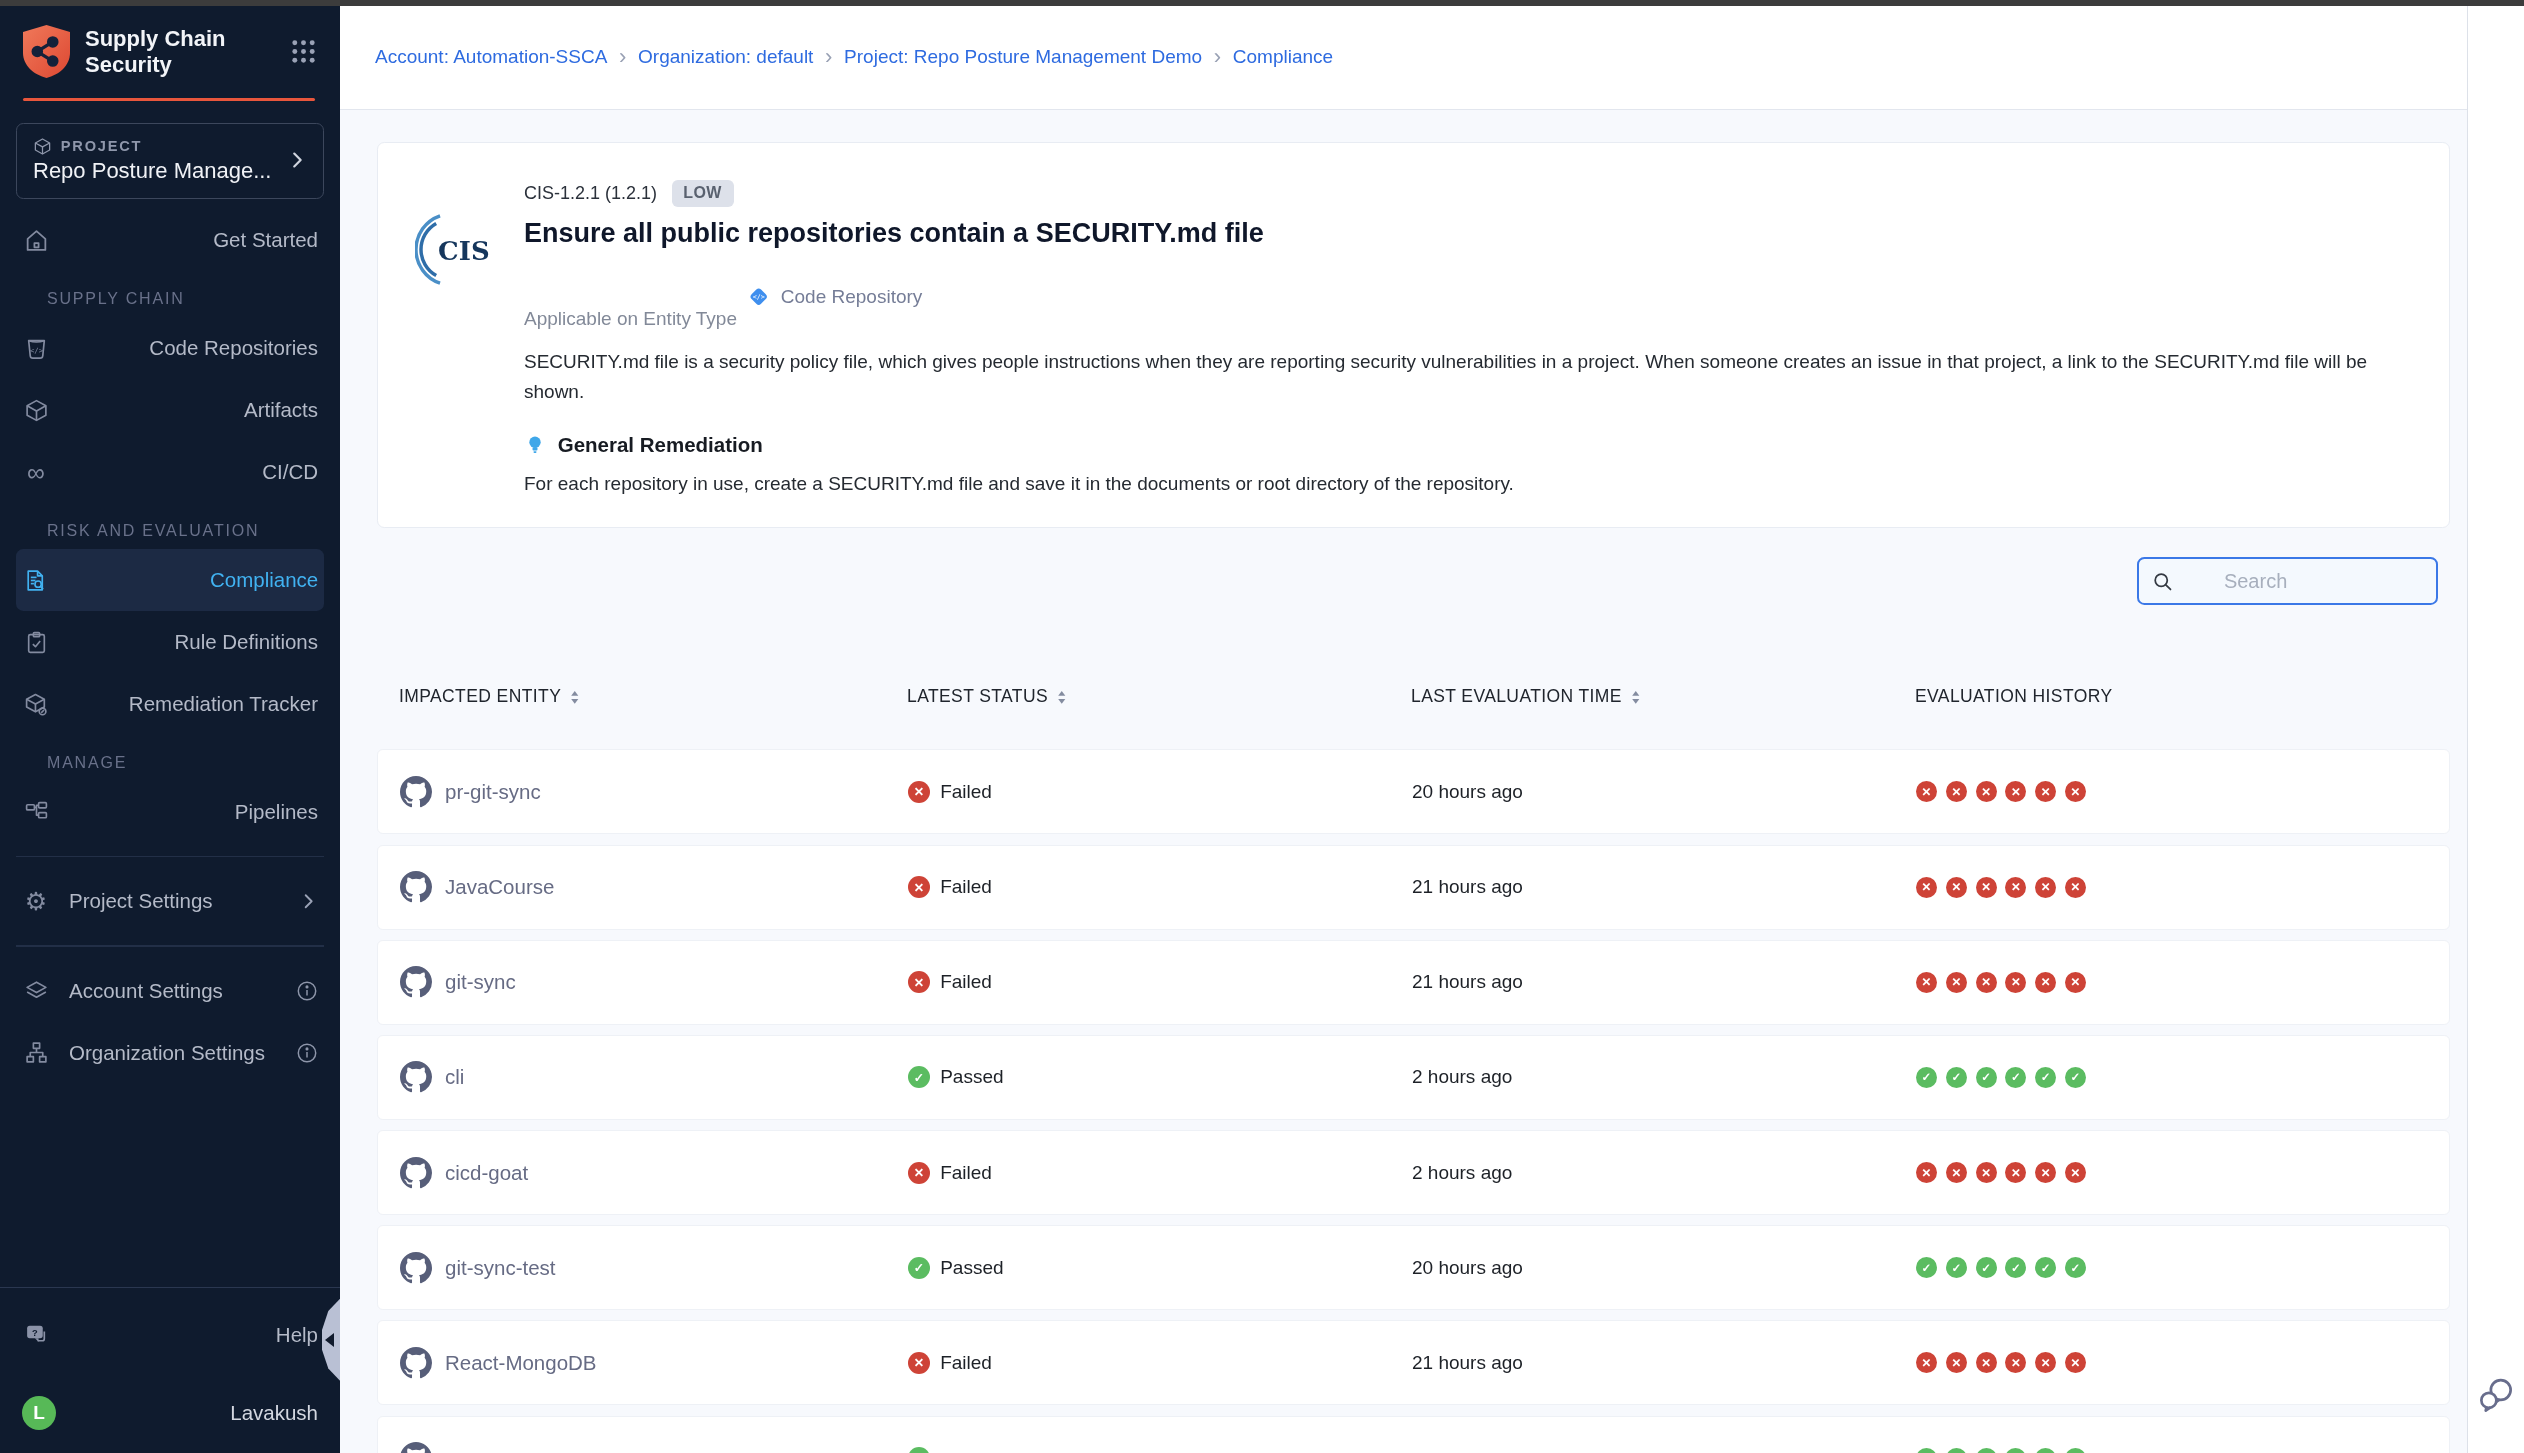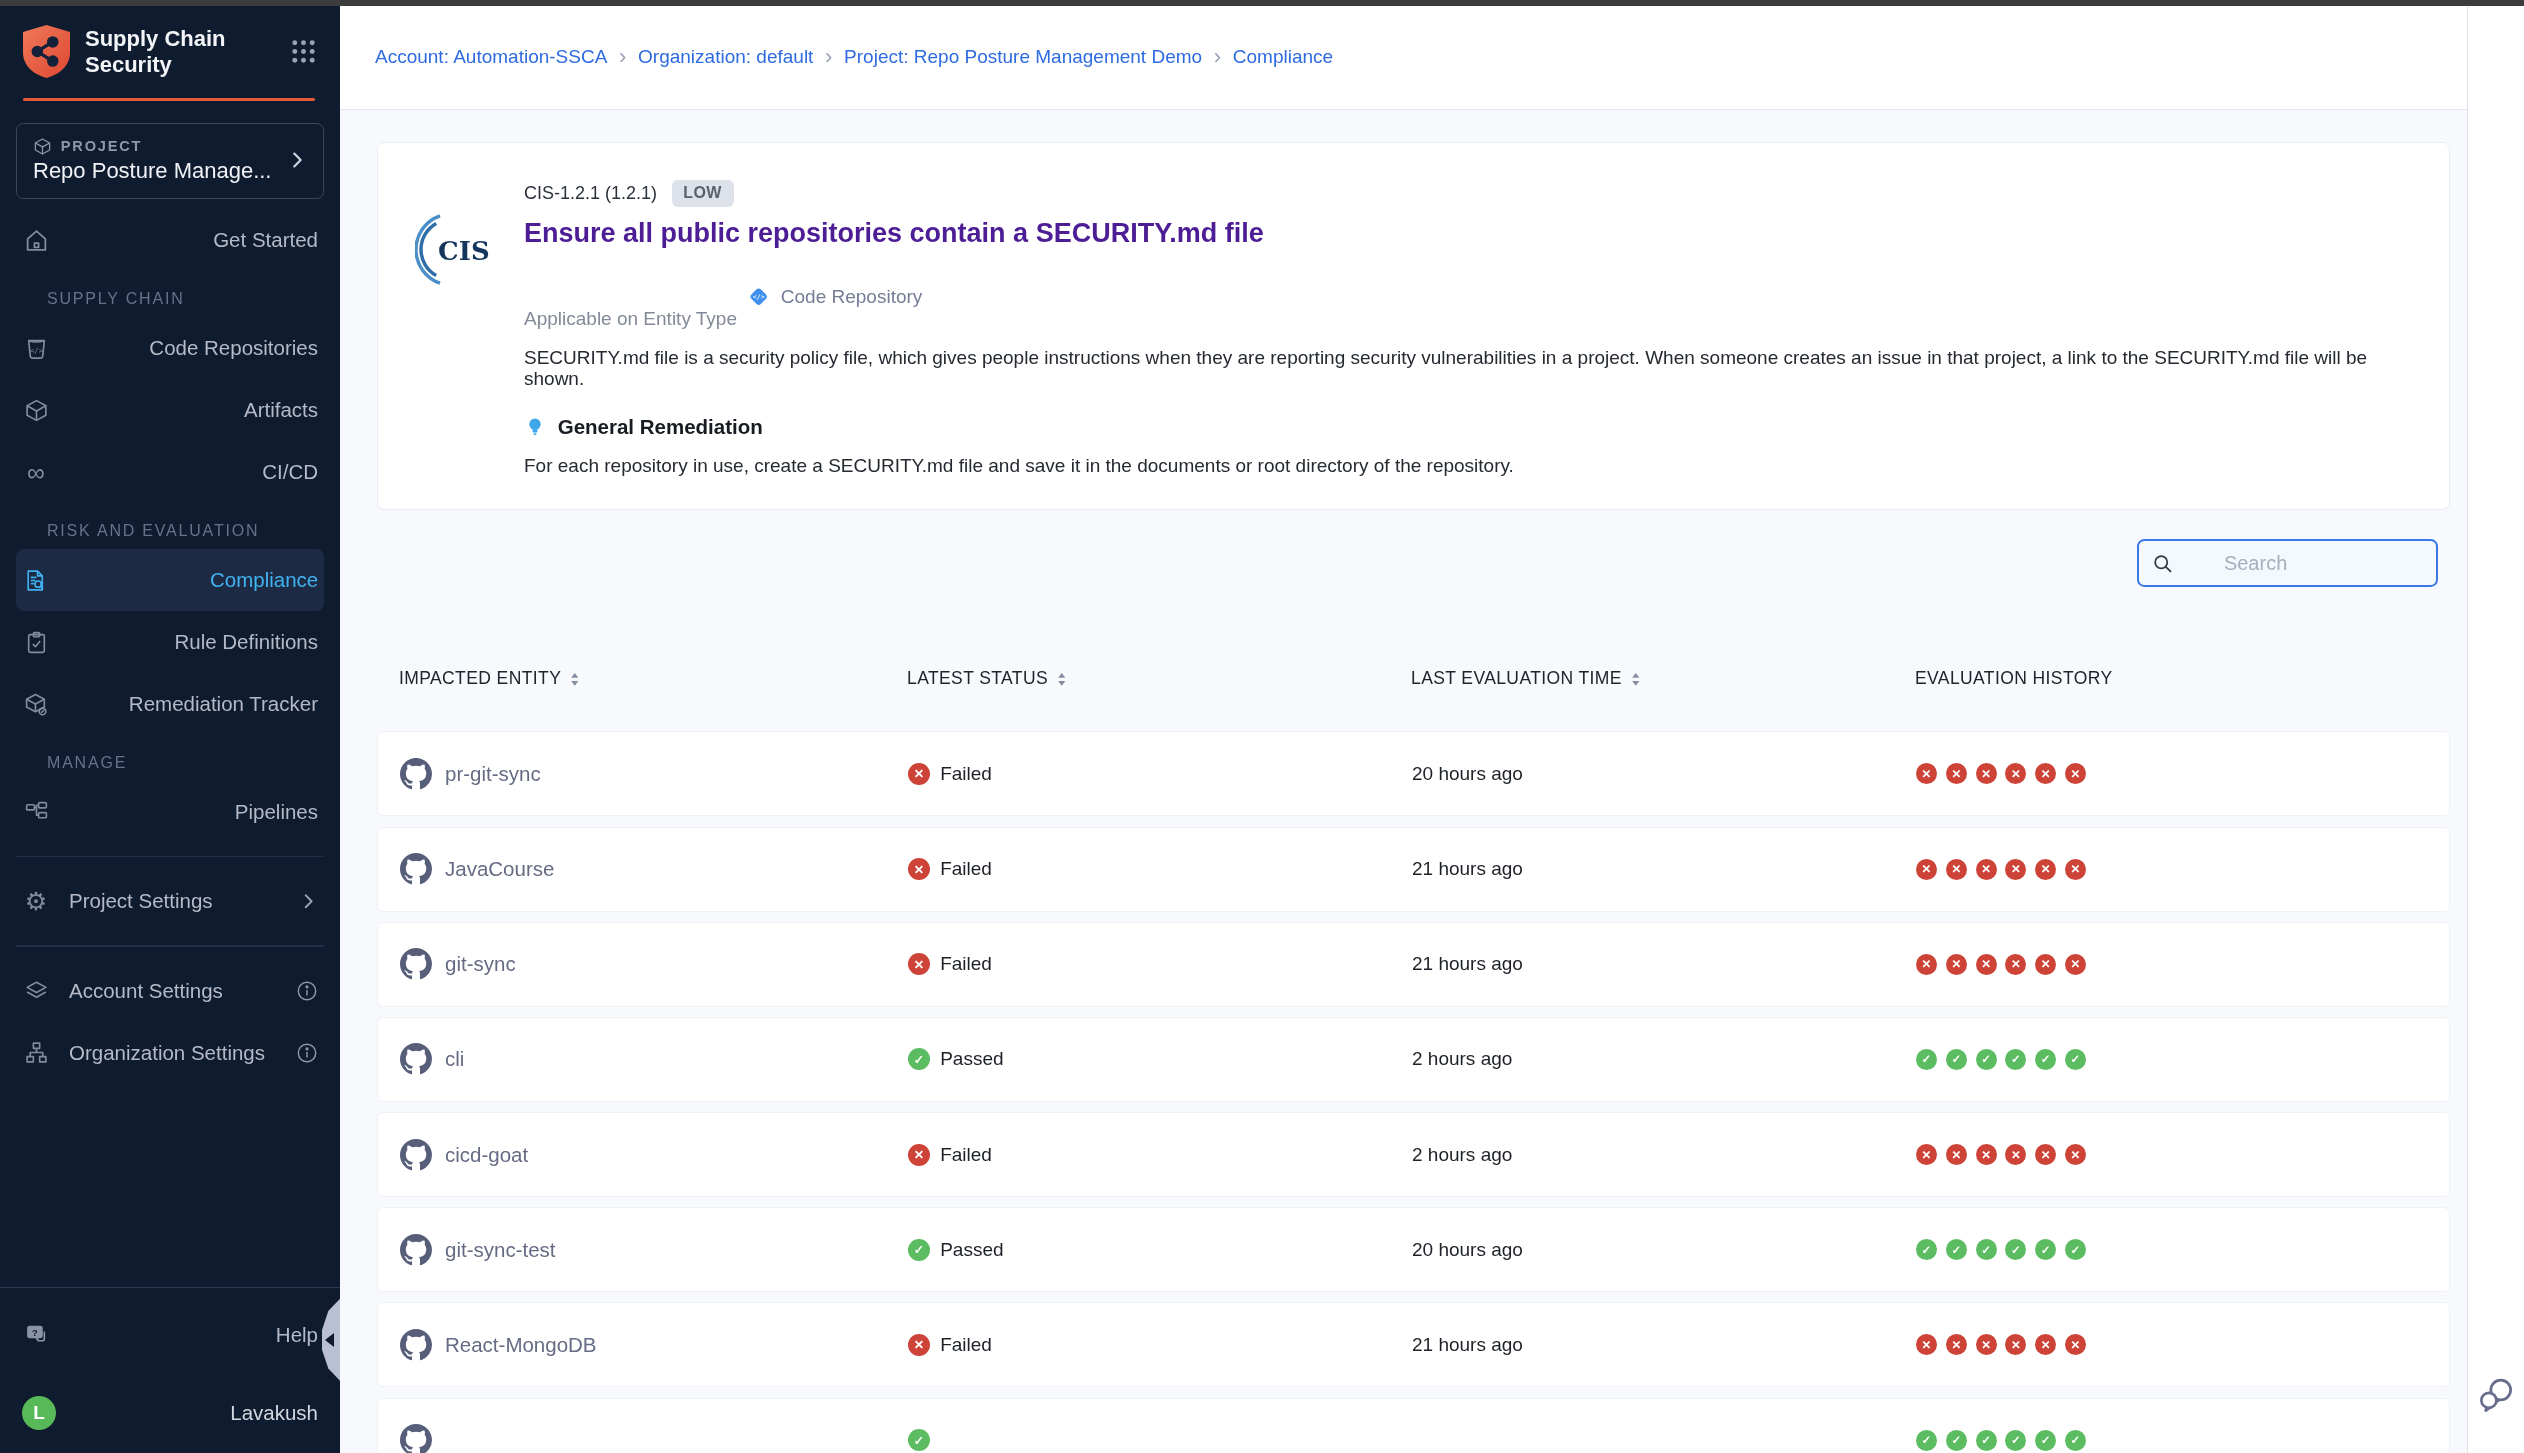--- a/index.html
+++ b/index.html
@@ -52,25 +52,25 @@
   .crumb-sep { font-size:22px; color:#99a1b4; padding:0 11.7px; }
   .content { flex:1; background:#f7f9fd; padding:32px 17.5px 0 37px; overflow:hidden; }
 
   .rule-card { background:#fff; border:0.7px solid #e8ecf3; border-radius:7.3px;
     padding:37px 37px 32px; display:flex; gap:32px; }
   .cis-badge { flex-shrink:0; margin-top:31px; }
   .rule-meta { display:flex; align-items:center; gap:14.6px; }
   .rule-code { font-size:18px; color:#2b313b; }
   .sev-badge { background:#dde1ea; color:#59616f; font-size:16px; font-weight:bold;
     padding:4.4px 11.7px; border-radius:5.8px; letter-spacing:0.4px; }
-  .rule-title { margin-top:11.7px; font-size:27px; font-weight:bold; color:#4c1d95; }
+  .rule-title { margin-top:11.7px; font-size:27px; font-weight:bold; color:#0f172a; }
   .applicable { margin-top:14.6px; display:flex; align-items:center; gap:10.2px; font-size:19px; }
   .applicable-label { color:#828998;margin-top:44px; }
   .entity-type { color:#757d97; }
-  .rule-desc { margin-top:17.5px; font-size:19px; line-height:21px; color:#252a31; max-width:1885px; }
+  .rule-desc { margin-top:17.5px; font-size:19px; line-height:30px; color:#252a31; max-width:1885px; }
   .remed-head { margin-top:26px; display:flex; align-items:center; gap:11.7px;
     font-size:20.5px; font-weight:bold; color:#171b22; }
   .remed-text { margin-top:16px; font-size:19px; color:#252a31; }
 
   .search-row { display:flex; justify-content:flex-end; margin-top:29px; padding-right:11.7px; }
   .search-box { width:301px; height:48px; border:2.2px solid #3b78e7; border-radius:7.3px;
     background:#f4f9fe; display:flex; align-items:center; padding:0 11.7px; gap:25px; }
   .caret { width:1.5px; height:26px; background:#20242b; }
   .search-box input { border:none; outline:none; background:transparent; font-size:20px;
     color:#333; width:212px; font-family:"Liberation Sans", sans-serif; }

